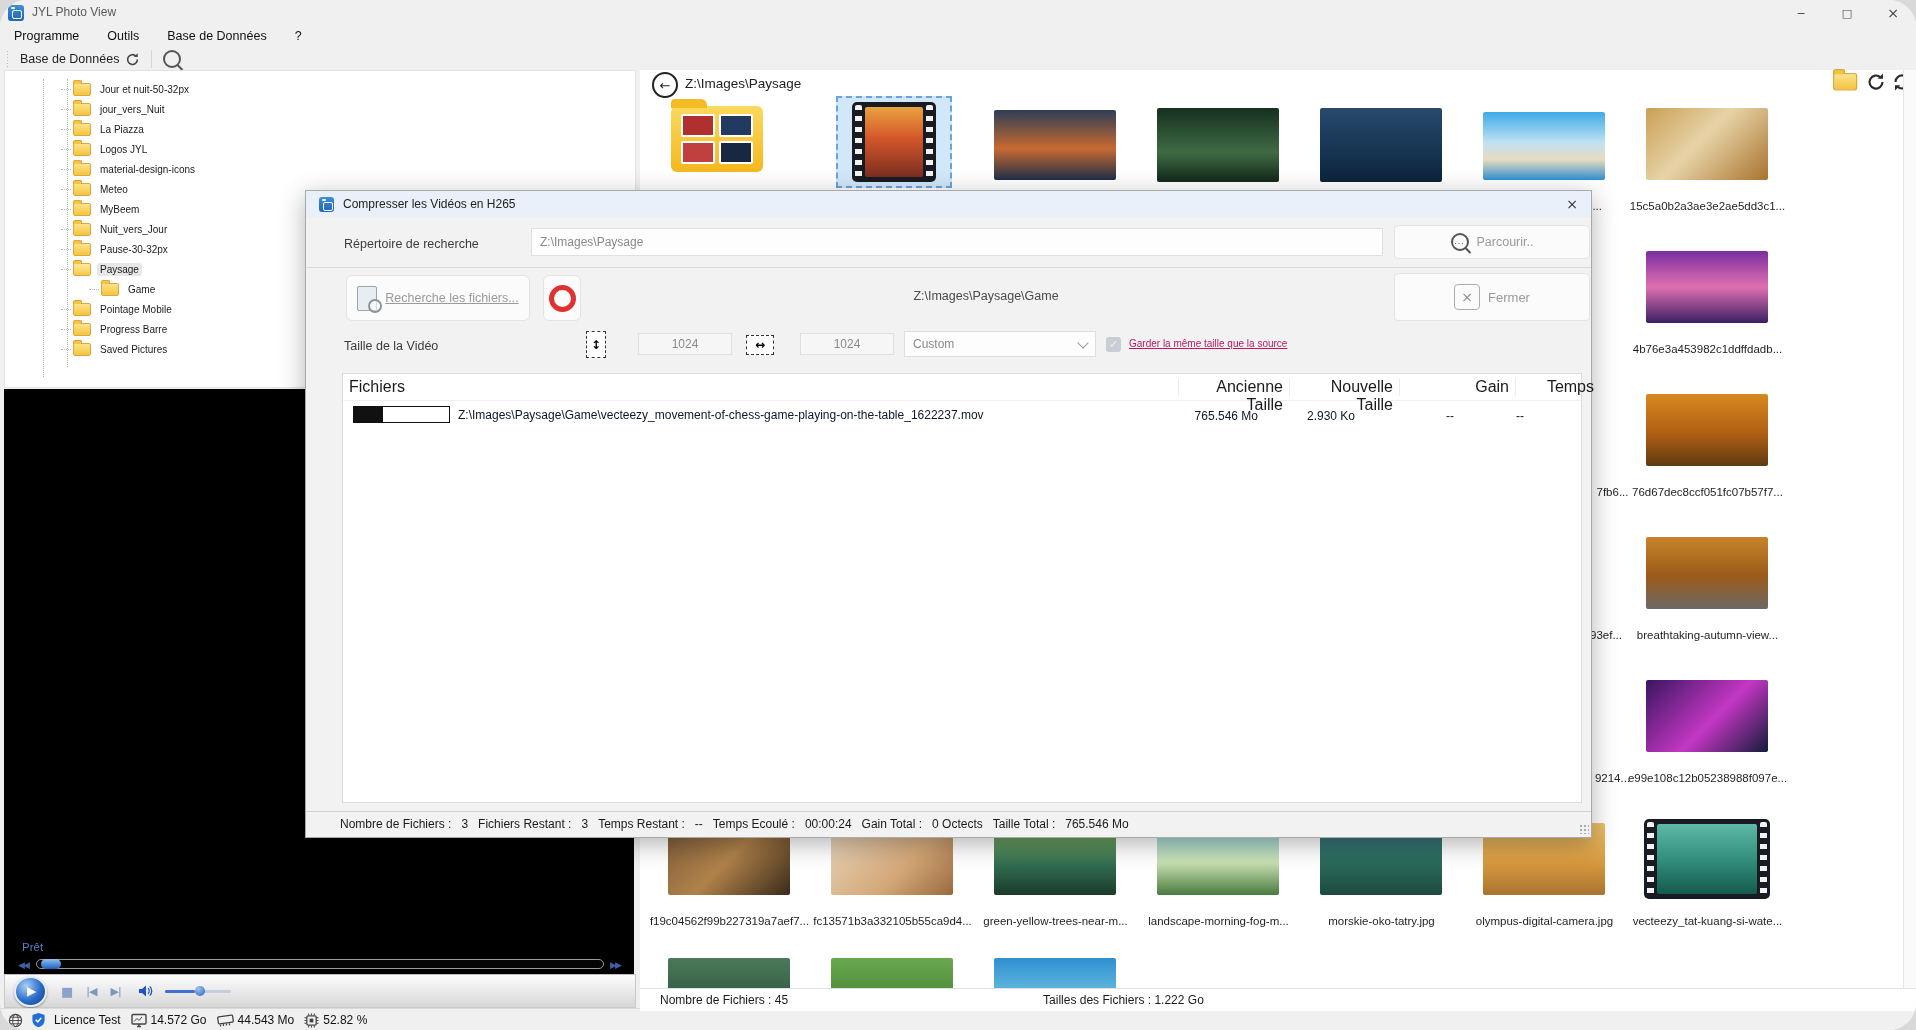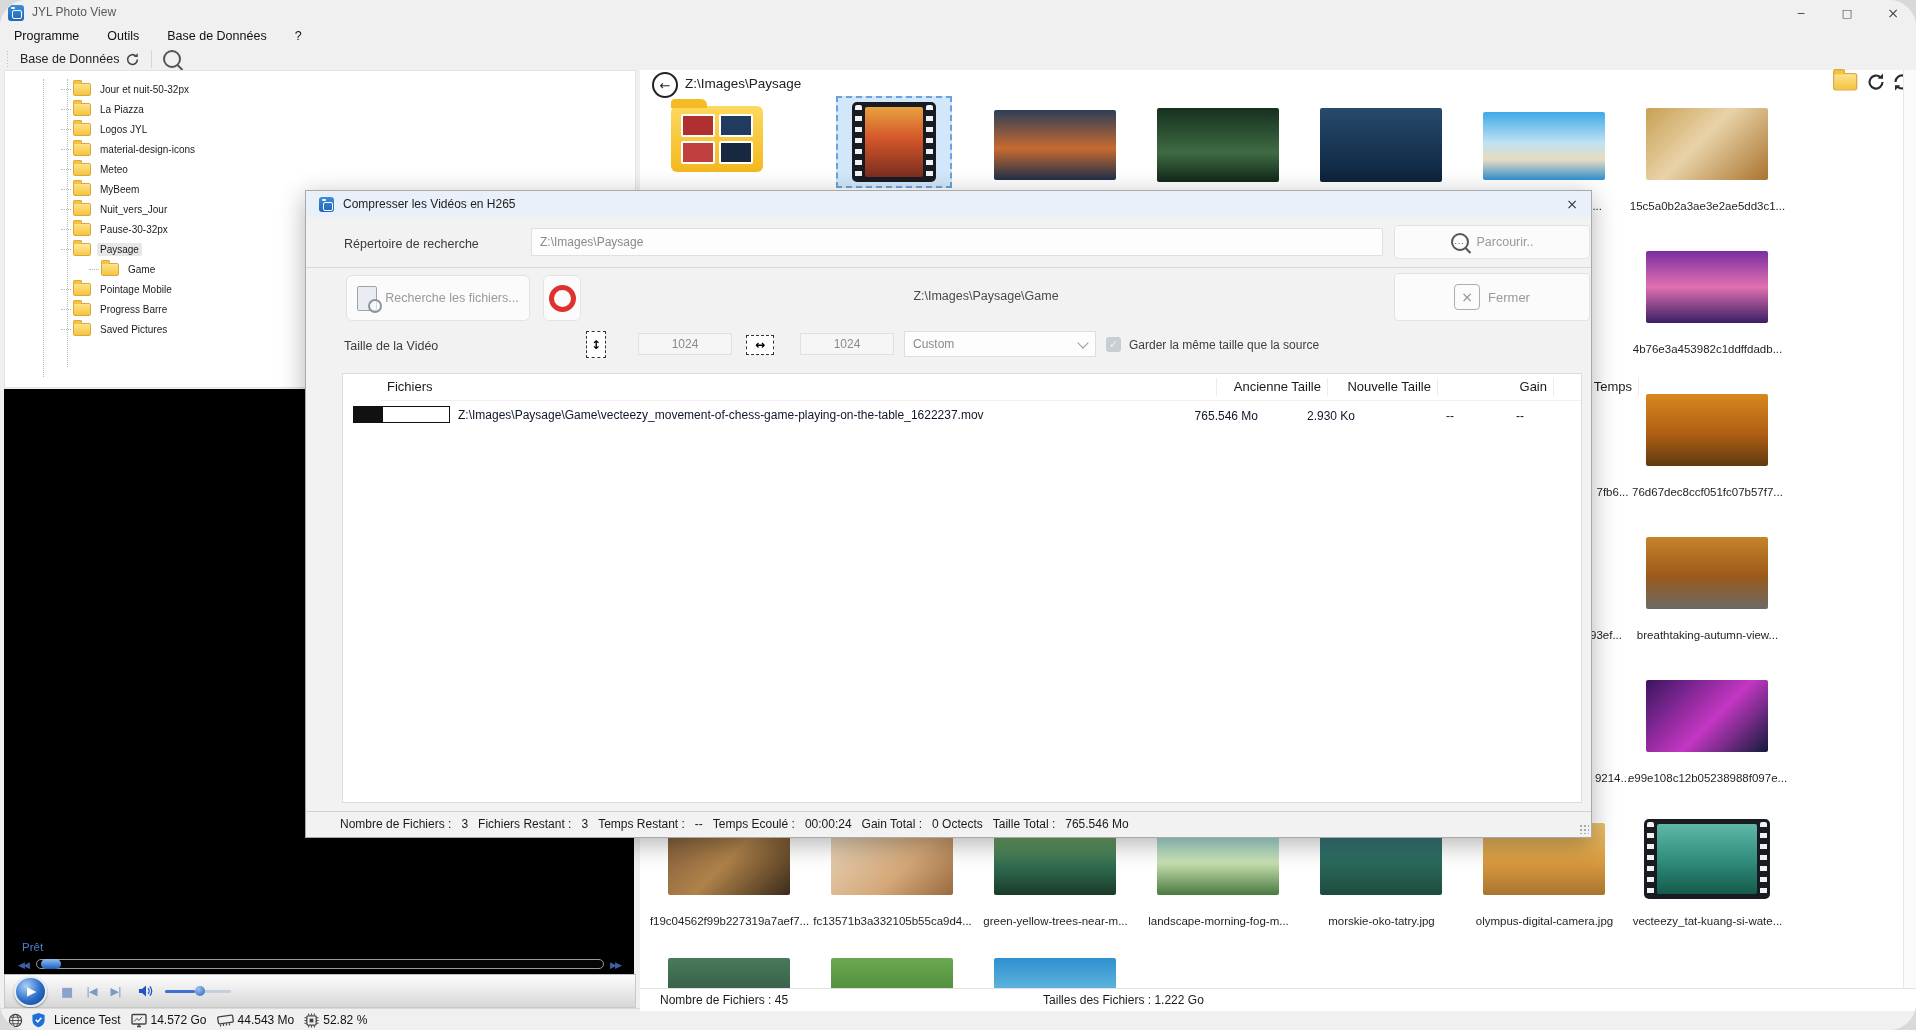--- a/index.html
+++ b/index.html
@@ -82,21 +82,21 @@
   .docic{width:18px;height:23px;background:#e9edf2;border:1px solid #9aa4b0;border-radius:2px;position:relative;}
   .docic::after{content:"";position:absolute;right:-5px;bottom:-2px;width:11px;height:11px;border:2.5px solid #7a8globaleb;}
   .docmag{position:absolute;right:-6px;bottom:-3px;width:10px;height:10px;border:2.5px solid #8a93a0;border-radius:50%;background:rgba(255,255,255,.6);}
   .redring{width:17px;height:17px;border:5px solid #e03131;border-radius:50%;}
   .xsq{width:24px;height:24px;border:1.5px solid #adadad;border-radius:4px;display:flex;align-items:center;justify-content:center;color:#8f8f8f;font-size:14px;}
   .sizeic{border:1px dashed #333;display:flex;align-items:center;justify-content:center;color:#000;font-weight:bold;background:#fff;}
   .dselect{background:#fdfdfd;border:1px solid #dedede;display:flex;align-items:center;color:#8a8a8a;font-size:12px;padding:0 8px;position:relative;}
   .chev{position:absolute;right:8px;top:9px;width:7px;height:7px;border-right:1.5px solid #9a9a9a;border-bottom:1.5px solid #9a9a9a;transform:rotate(45deg);margin-top:-2px;}
   .cbox{width:15px;height:15px;border-radius:3px;background:#c9cdd4;display:flex;align-items:center;justify-content:center;color:#f2f2f2;font-size:11px;}
   .dtable{position:absolute;left:36px;top:182px;width:1238px;height:428px;background:#fff;border:1px solid #dcdcdc;}
-  .dthead{display:flex;height:26px;align-items:center;border-bottom:1px solid #efefef;font-size:13px;color:#1a1a1a;margin-left:38px;}
+  .dthead{display:flex;height:26px;align-items:center;border-bottom:1px solid #efefef;font-size:16px;color:#1a1a1a;}
   .dthead > div{padding:0 6px;border-right:1px solid #ececec;height:18px;line-height:18px;}
   .drow{display:flex;height:22px;align-items:flex-end;font-size:12px;color:#0f172a;}
   .c-file{width:823px;flex:none;} .c-old{width:98px;flex:none;text-align:right;} .c-new{width:97px;flex:none;text-align:right;} .c-gain{width:103px;flex:none;text-align:right;} .c-time{width:72px;flex:none;text-align:right;}
   .pbar{width:95px;height:15px;border:1px solid #111;background:#fff;position:relative;margin:0 8px 0 10px;flex:none;}
   .pfill{position:absolute;left:0;top:0;bottom:0;width:31%;background:#111;}
   .dstatus{position:absolute;left:0;top:620px;width:100%;height:25px;border-top:1px solid #d2d2d2;display:flex;align-items:center;font-size:12px;color:#1a1a1a;padding-left:34px;box-sizing:border-box;}
   .dstatus span{margin-right:10px;white-space:nowrap;}
   .gripdots{position:absolute;right:2px;bottom:2px;width:10px;height:10px;background-image:radial-gradient(#a9a9a9 1px,transparent 1.2px);background-size:4px 4px;}
 
   
@@ -160,20 +160,25 @@
   </div>
 
   <div class="abs treepanel">
     <div class="guide" style="left:38px;top:8px;height:298px;"></div>
     <div class="guide" style="left:62px;top:8px;height:288px;"></div>
     <div class="abs" style="left:0;top:8px;width:620px;">
       <div class="trow lvl2">
           <span class="conn"></span>
           <span class="folder"></span>
           <span class="tlabel">Jour et nuit-50-32px</span>
+        </div>
+      <div class="trow lvl2">
+          <span class="conn"></span>
+          <span class="folder"></span>
+          <span class="tlabel">jour_vers_Nuit</span>
         </div>
       <div class="trow lvl2">
           <span class="conn"></span>
           <span class="folder"></span>
           <span class="tlabel">La Piazza</span>
         </div>
       <div class="trow lvl2">
           <span class="conn"></span>
           <span class="folder"></span>
           <span class="tlabel">Logos JYL</span>
@@ -358,21 +363,21 @@
     <input class="abs dinput" style="left: 225px; top: 37px; width: 834px; height: 26px;" value="Z:\Images\Paysage">
     <div class="abs dbtn" style="left:1088px;top:34px;width:194px;height:32px;">
       <span class="mag">
           <span class="magdots">...</span>
         </span>
       <span>Parcourir..</span>
     </div>
 
     <div class="abs" style="left:0;top:76px;width:100%;height:1px;background:#d9d9d9;"></div>
 
-    <div class="abs dbtn" style="left:40px;top:84px;width:182px;height:44px;border-radius:6px;">
+    <div class="abs dbtn" style="left:40px;top:84px;width:182px;height:44px;border-radius:6px;text-decoration:underline;">
       <span class="docic">
           <span class="docmag"></span>
         </span>
       <span>Recherche les fichiers...</span>
     </div>
     <div class="abs dbtn" style="left:237px;top:84px;width:36px;height:44px;border-radius:6px;">
       <span class="redring"></span>
     </div>
     <div class="abs" style="left:560px;top:98px;width:240px;text-align:center;color:#4a4a4a;font-size:12.5px;">Z:\Images\Paysage\Game</div>
     <div class="abs dbtn" style="left:1088px;top:82px;width:194px;height:46px;">
@@ -385,21 +390,21 @@
     <input class="abs dinput" style="left: 332px; top: 142px; width: 76px; height: 20px; text-align: center; background: rgb(246, 246, 246);" value="1024">
     <div class="abs sizeic glyph" style="left:440px;top:144px;width:26px;height:18px;">↔</div>
     <input class="abs dinput" style="left: 494px; top: 142px; width: 76px; height: 20px; text-align: center; background: rgb(246, 246, 246);" value="1024">
     <div class="abs dselect" style="left:598px;top:140px;width:174px;height:24px;">
       <span>Custom</span>
       <span class="chev"></span>
     </div>
     <div class="abs cbox glyph" style="left:800px;top:146px;">
         <span>✓</span>
       </div>
-    <div class="abs" style="left:823px;top:147px;color:#404040;font-size:12px;">Garder la même taille que la source</div>
+    <div class="abs" style="left:823px;top:147px;color:#be185d;font-size:10px;text-decoration:underline;">Garder la même taille que la source</div>
 
     <div class="dtable">
       <div class="dthead">
         <div class="c-file">Fichiers</div>
         <div class="c-old">Ancienne Taille</div>
         <div class="c-new">Nouvelle Taille</div>
         <div class="c-gain">Gain</div>
         <div class="c-time">Temps</div>
       </div>
       <div class="drow">

